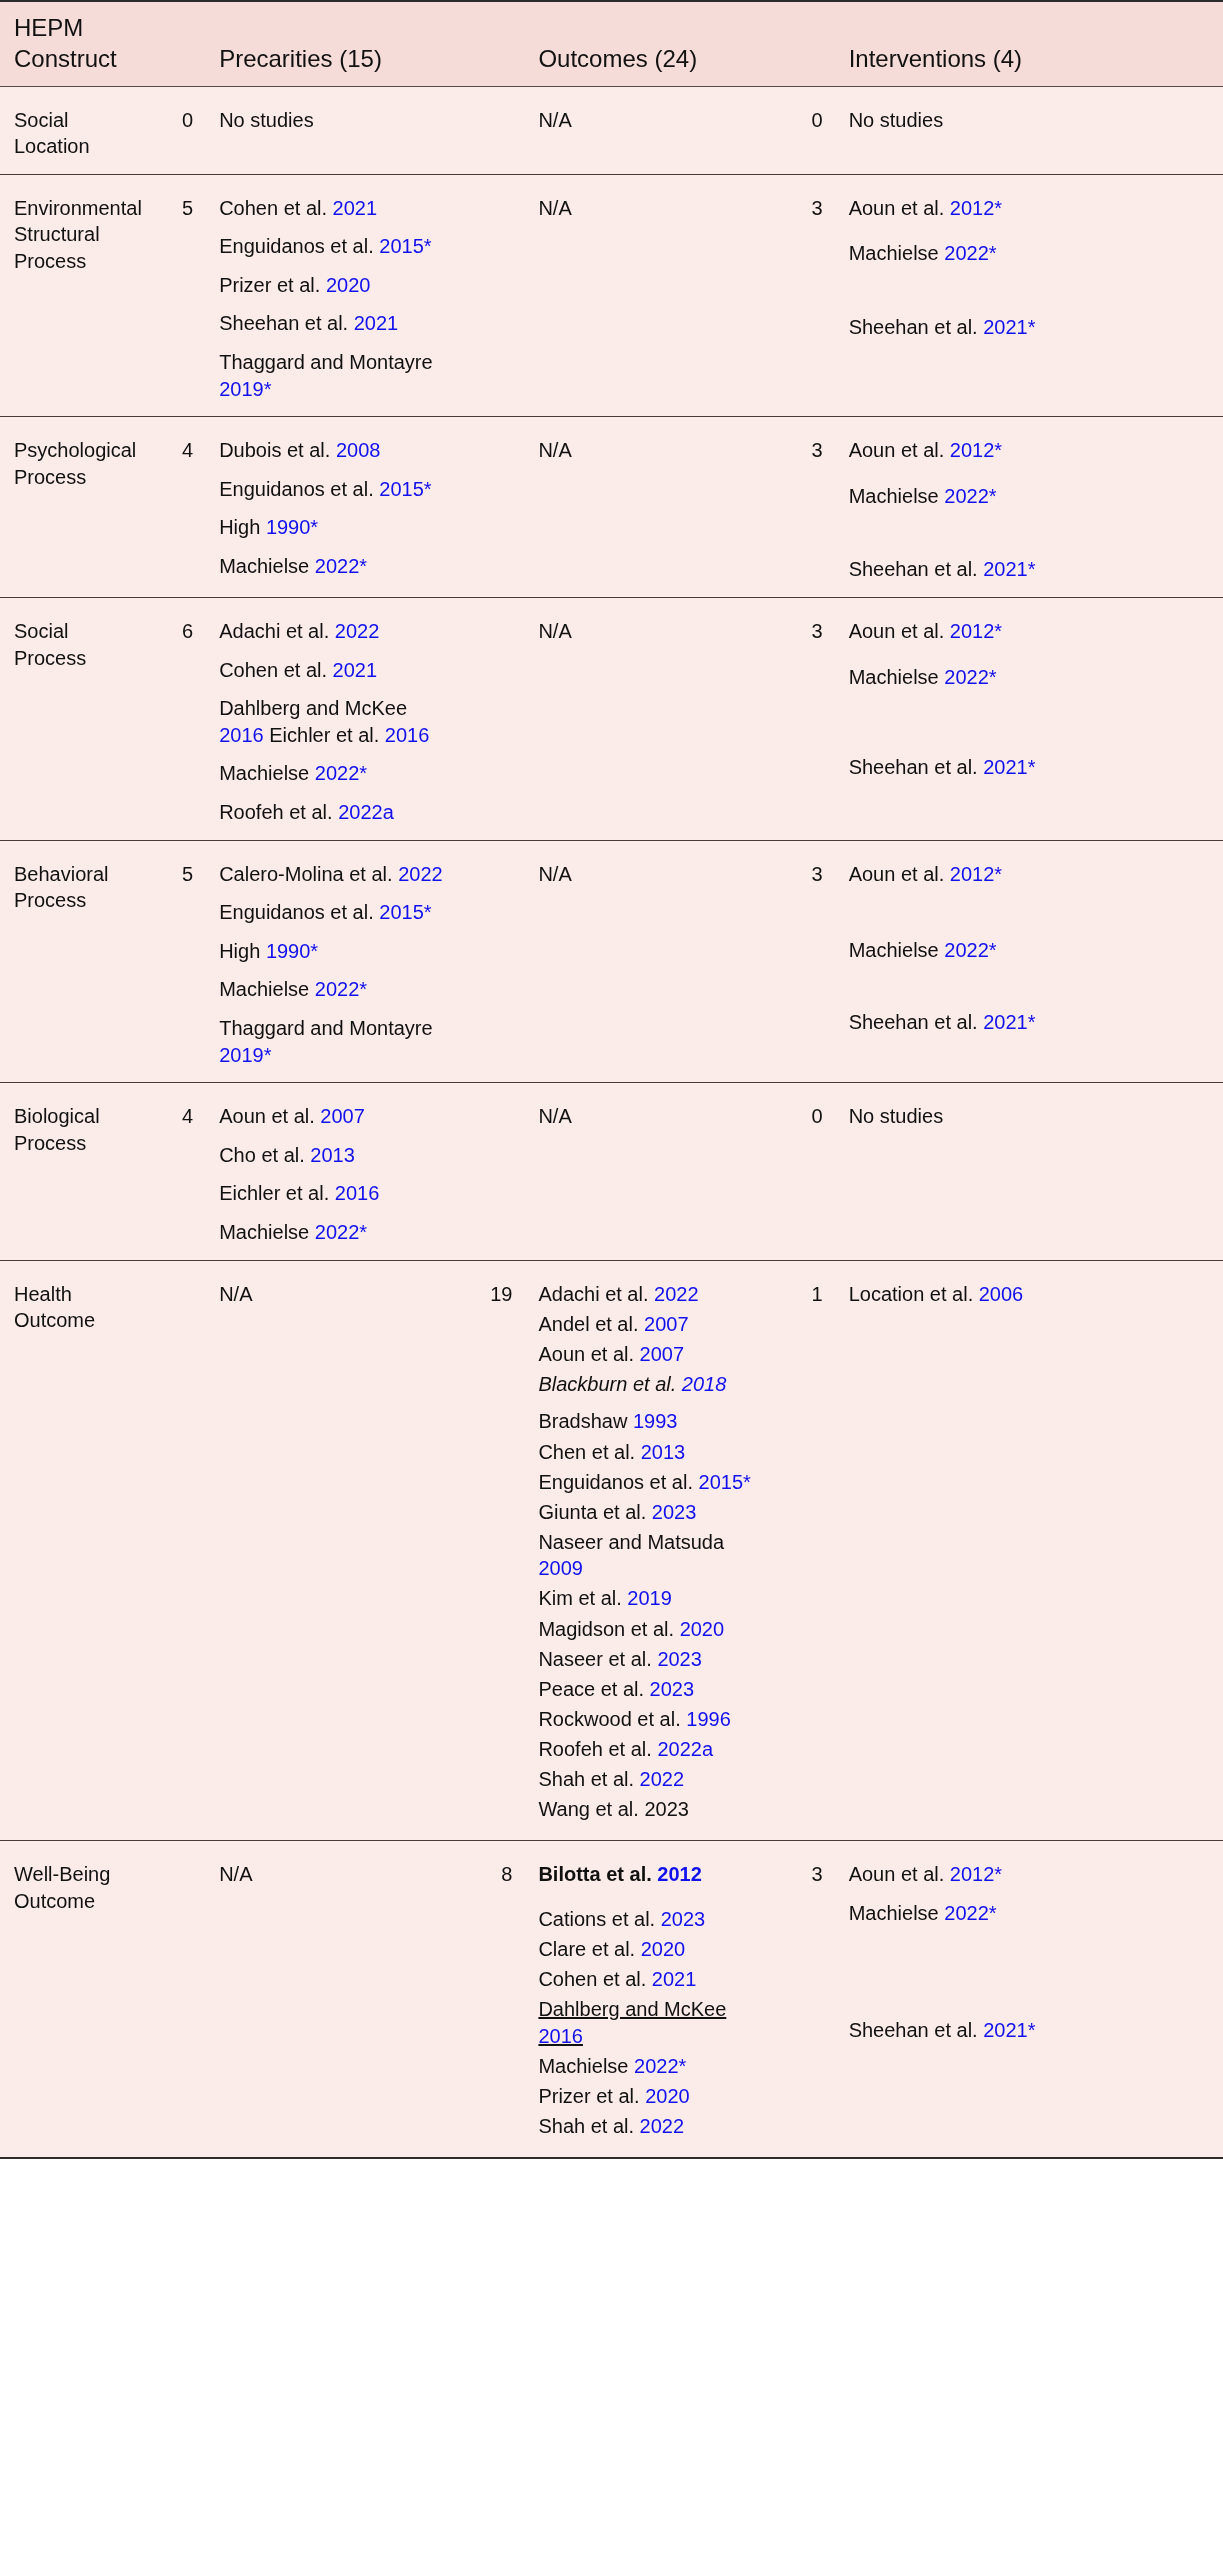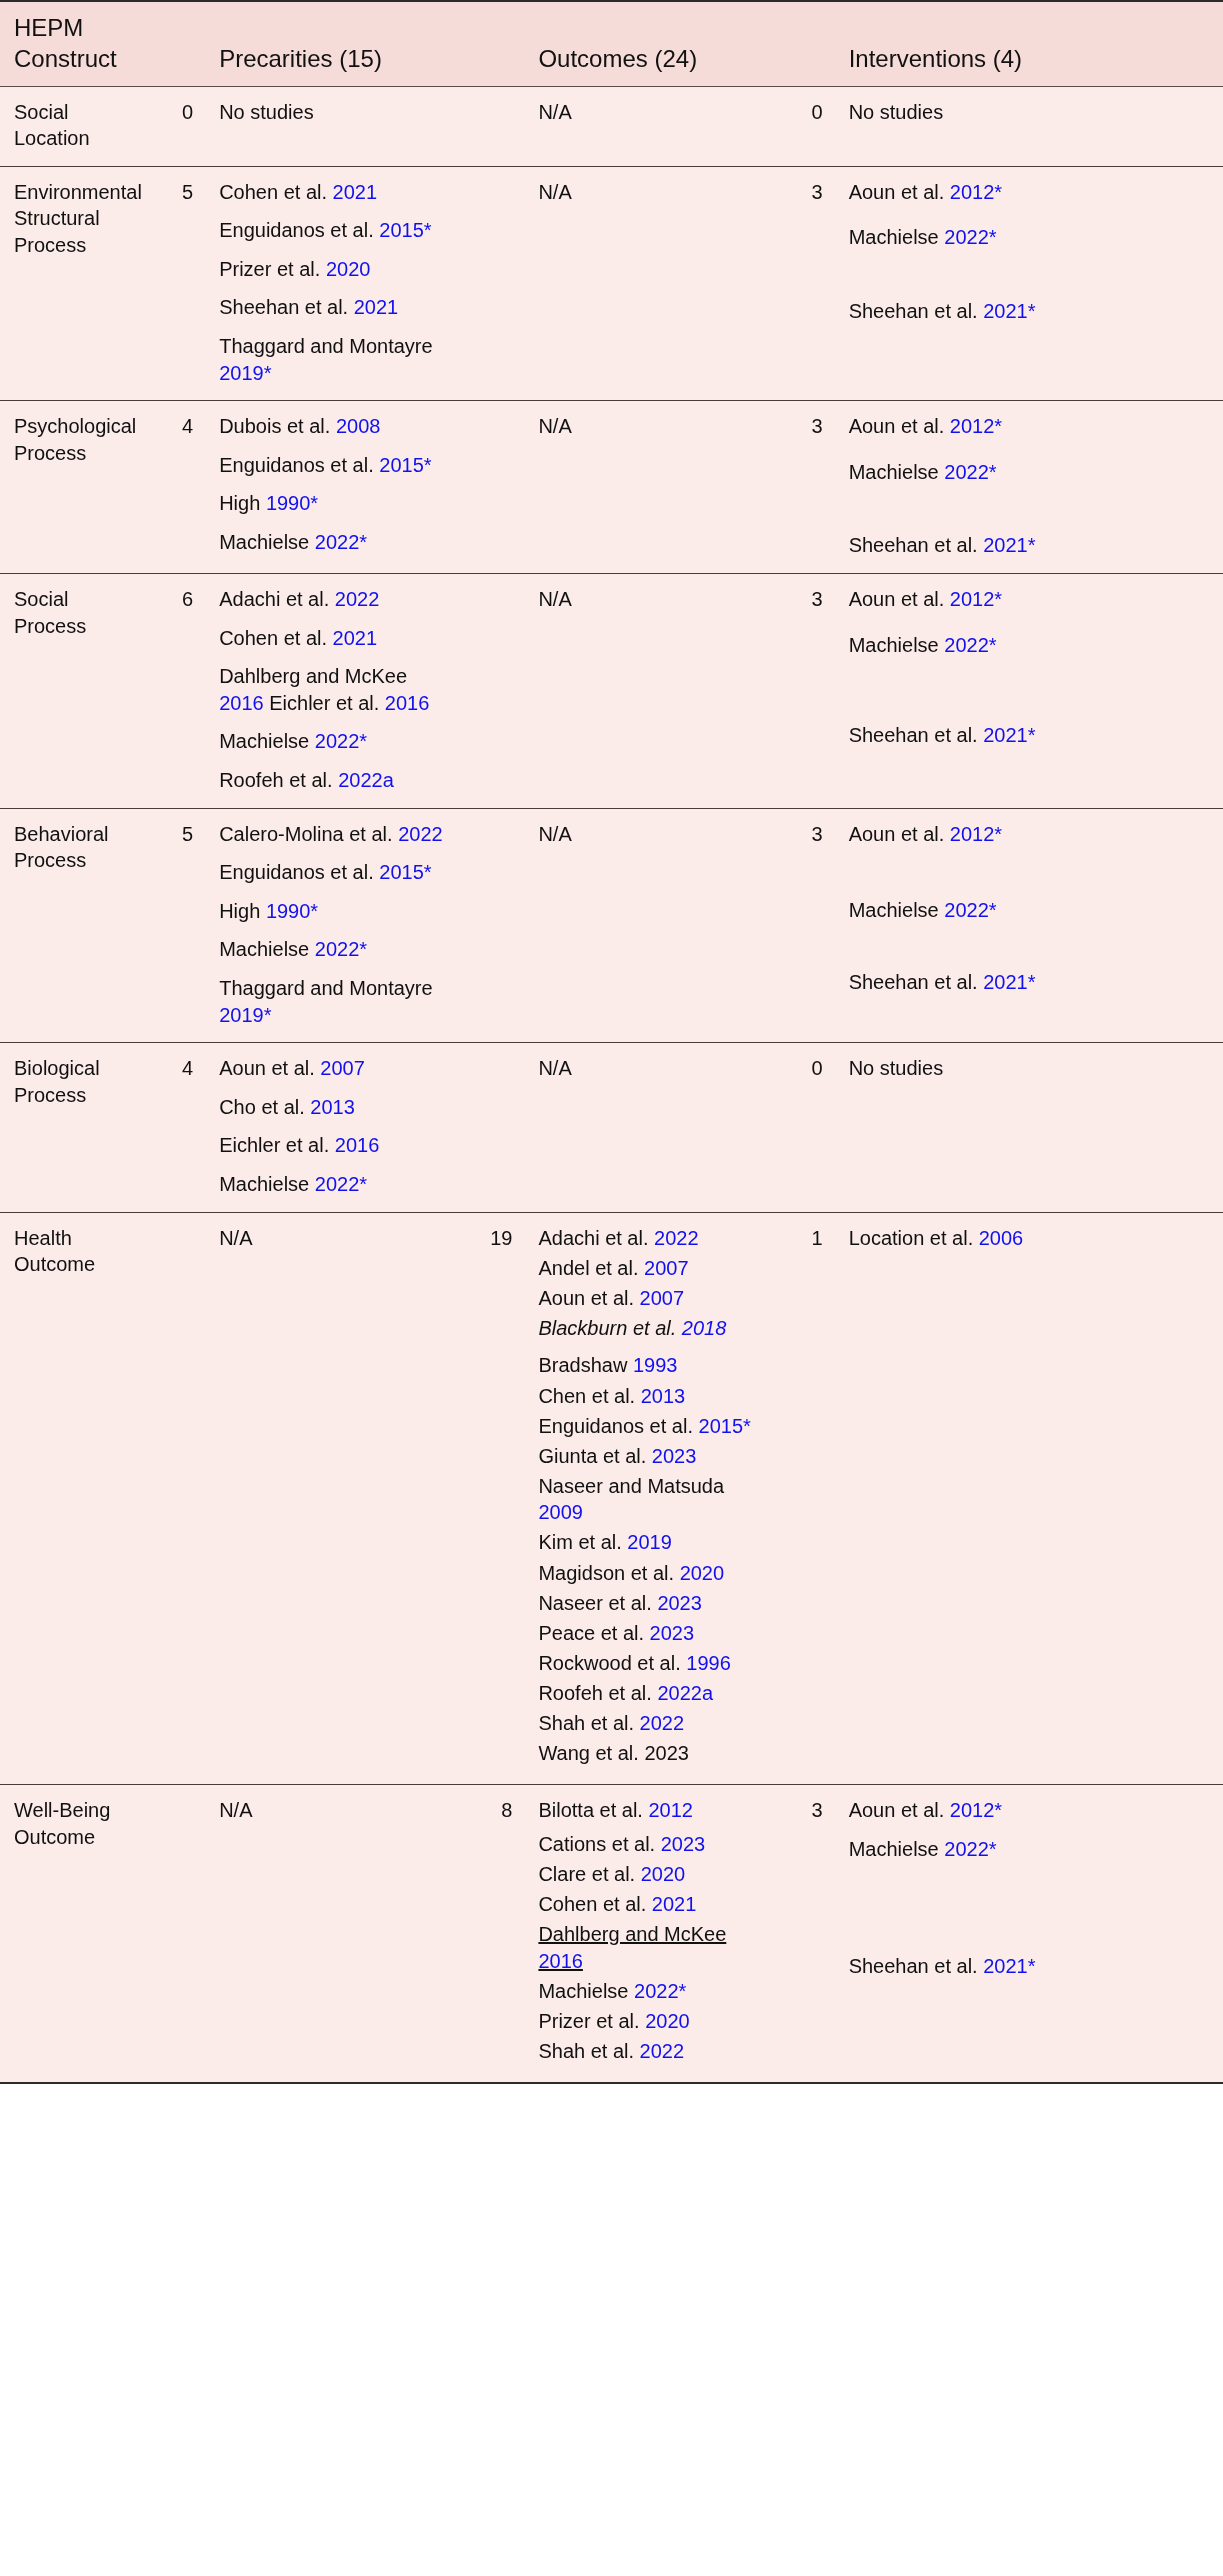--- a/index.html
+++ b/index.html
@@ -54,21 +54,21 @@
     padding: 8.6px 12px 10.4px 12px;
   }
   thead th.th-construct .hcell { padding-left: 14px; }
   thead th.spacer .hcell { padding: 0; }
 
   tbody td {
     vertical-align: top;
     font-size: 20px;
     color: #111111;
     line-height: 1.33;
-    padding: 12px 12px 14px 12px;
+    padding: 20px 12px 14px 12px;
     border-bottom: 1.7px solid #4a3a38;
     background: #fbebe9;
   }
   tbody tr:last-child td { border-bottom: 2.6px solid #2b2b2b; }
 
   td.construct { padding-left: 14px; }
   td.count {
     text-align: right;
     padding-right: 14px;
     padding-left: 3.5px;
@@ -295,21 +295,21 @@
           <td class="construct">
             <div>Well-Being</div>
             <div>Outcome</div>
           </td>
           <td class="count"></td>
           <td>
             <div class="entry"><span>N/A</span></div>
           </td>
           <td class="count">8</td>
           <td>
-            <div class="entry tight" style="margin-bottom: 7px;"><span>Bilotta et al.</span> <span class="yr">2012</span></div>
+            <div class="entry tight" style="margin-bottom: 18px; font-weight: bold;"><span>Bilotta et al.</span> <span class="yr">2012</span></div>
             <div class="entry tight" style="margin-bottom: 3.5px;"><span>Cations et al.</span> <span class="yr">2023</span></div>
             <div class="entry tight" style="margin-bottom: 3.5px;"><span>Clare et al.</span> <span class="yr">2020</span></div>
             <div class="entry tight" style="margin-bottom: 3.5px;"><span>Cohen et al.</span> <span class="yr">2021</span></div>
             <div class="entry tight" style="margin-bottom: 3.5px; text-decoration: underline;"><span>Dahlberg and McKee</span> <span class="yr">2016</span></div>
             <div class="entry tight" style="margin-bottom: 3.5px;"><span>Machielse</span> <span class="yr">2022*</span></div>
             <div class="entry tight" style="margin-bottom: 3.5px;"><span>Prizer et al.</span> <span class="yr">2020</span></div>
             <div class="entry tight" style="margin-bottom: 3.5px;"><span>Shah et al.</span> <span class="yr">2022</span></div>
           </td>
           <td class="count">3</td>
           <td>

